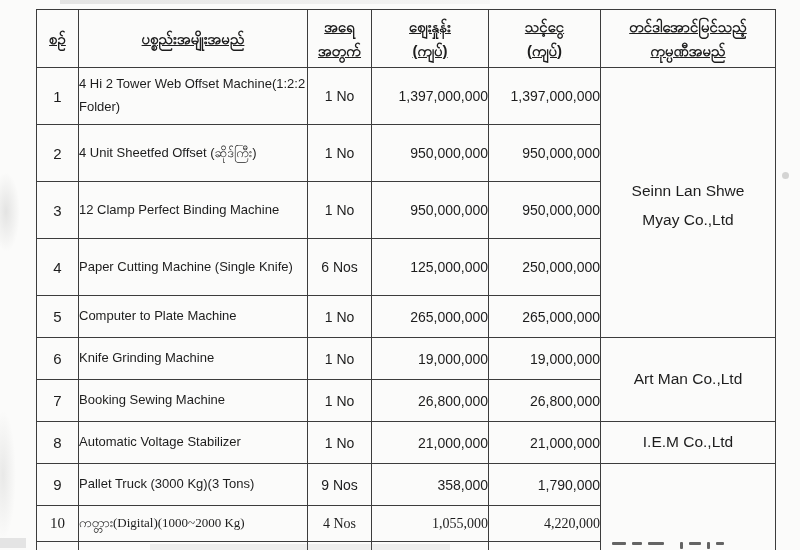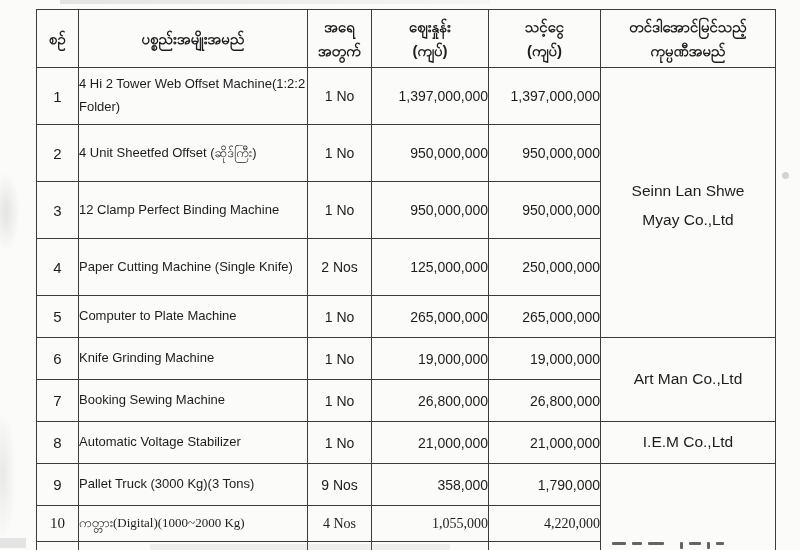--- a/index.html
+++ b/index.html
@@ -18,21 +18,21 @@
     width: 739px;
     border-collapse: collapse;
     table-layout: fixed;
   }
   #doc-table td, #doc-table th {
     border: 1.6px solid #3c3c3c;
     padding: 0;
     vertical-align: middle;
     background: transparent;
   }
-  tr.header-row    { height: 58px; }
+  tr.header-row    { height: 58px; text-decoration: underline; }
   tr.row-tall      { height: 57px; }
   tr.row-short     { height: 42px; }
   tr.row-last      { height: 36px; font-family: Liberation Serif, serif; }
   tr.row-partial   { height: 14px; }
 
   th {
     font-weight: 700;
     font-size: 15px;
     text-align: center;
     line-height: 1.6;
@@ -150,21 +150,21 @@
     <td class="no-cell">3</td>
     <td class="item-cell">12 Clamp Perfect Binding Machine</td>
     <td class="qty-cell">1 No</td>
     <td class="num-cell">950,000,000</td>
     <td class="num-cell">950,000,000</td>
   </tr>
 
   <tr class="row-tall">
     <td class="no-cell">4</td>
     <td class="item-cell">Paper Cutting Machine (Single Knife)</td>
-    <td class="qty-cell">2 Nos</td>
+    <td class="qty-cell">6 Nos</td>
     <td class="num-cell">125,000,000</td>
     <td class="num-cell">250,000,000</td>
   </tr>
 
   <tr class="row-short">
     <td class="no-cell">5</td>
     <td class="item-cell single">Computer to Plate Machine</td>
     <td class="qty-cell">1 No</td>
     <td class="num-cell">265,000,000</td>
     <td class="num-cell">265,000,000</td>

